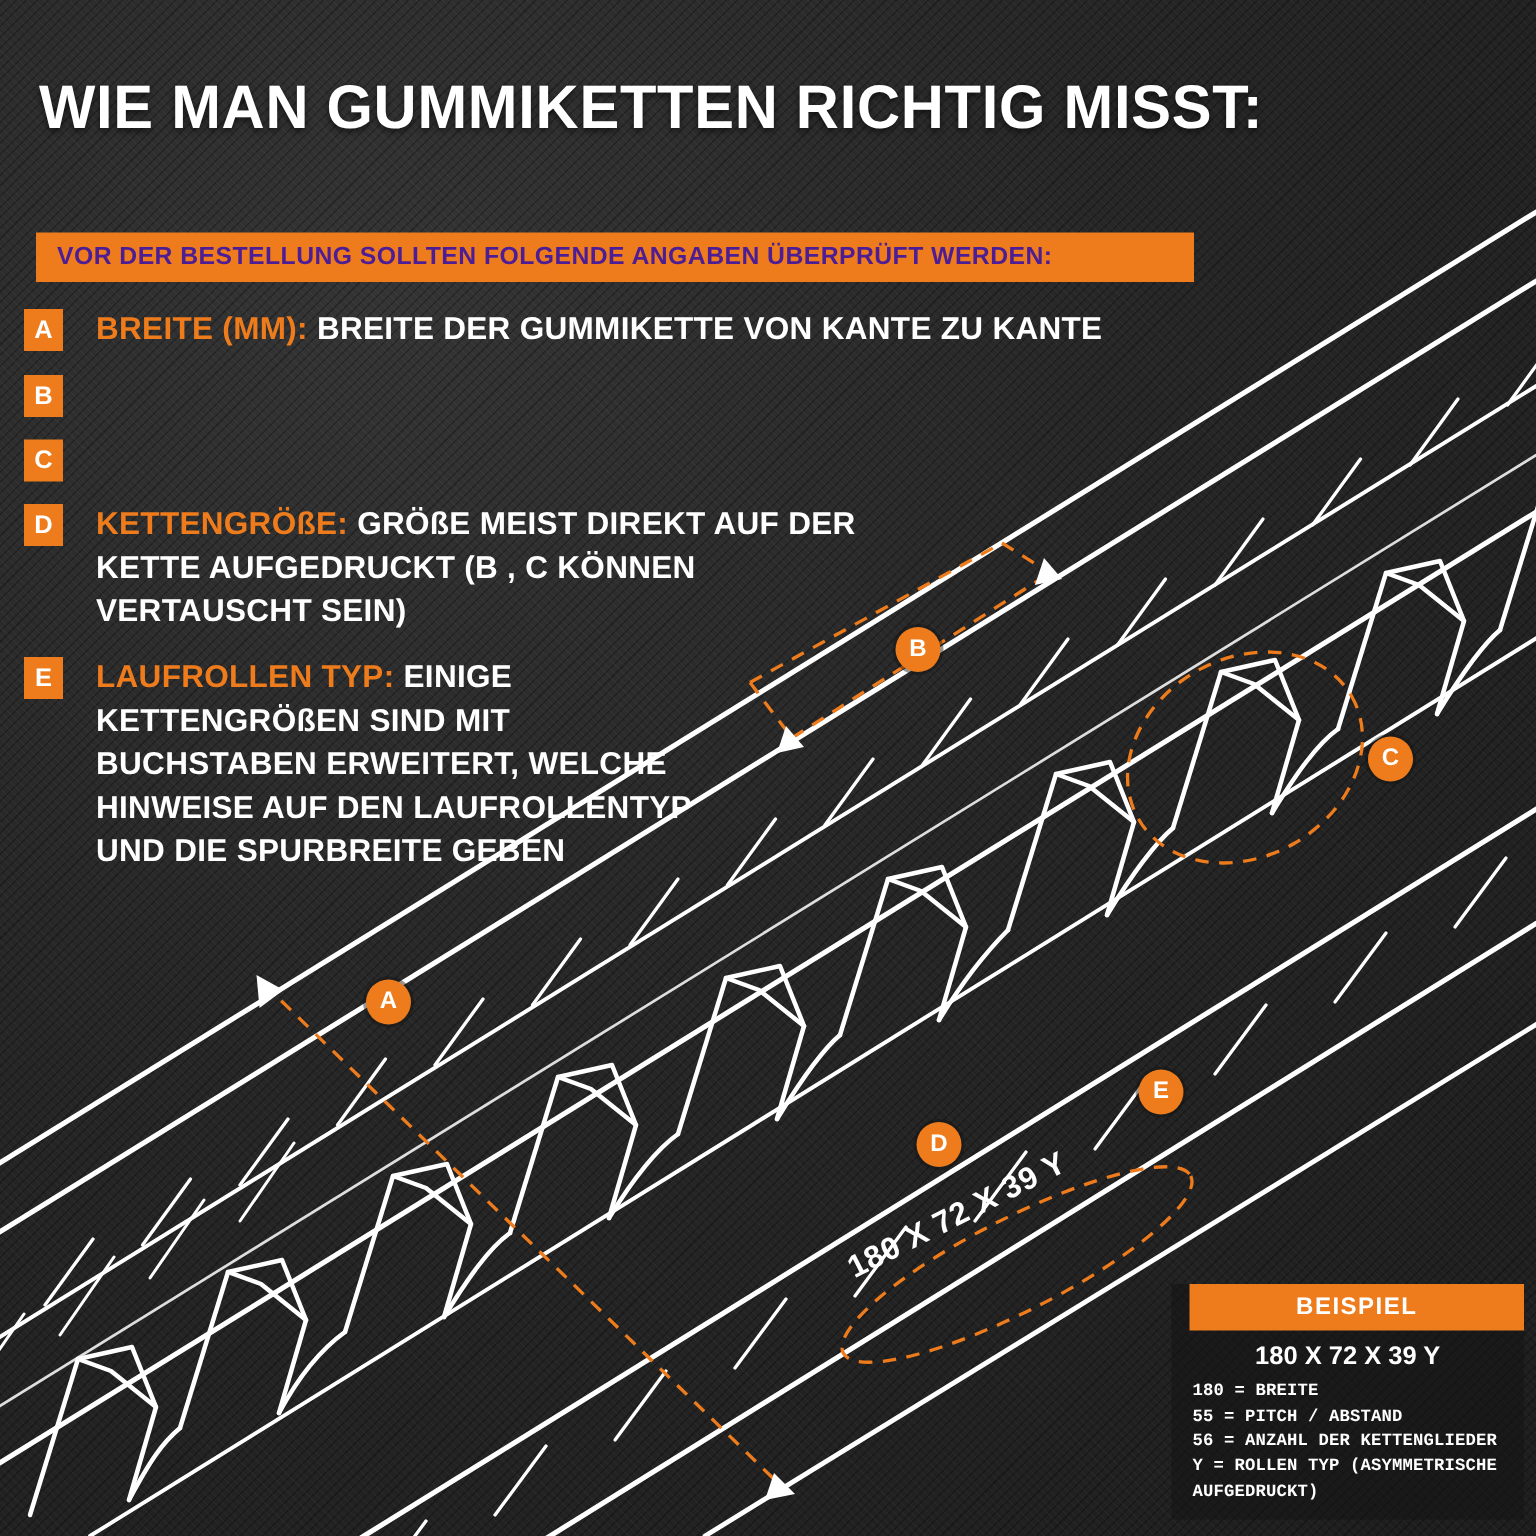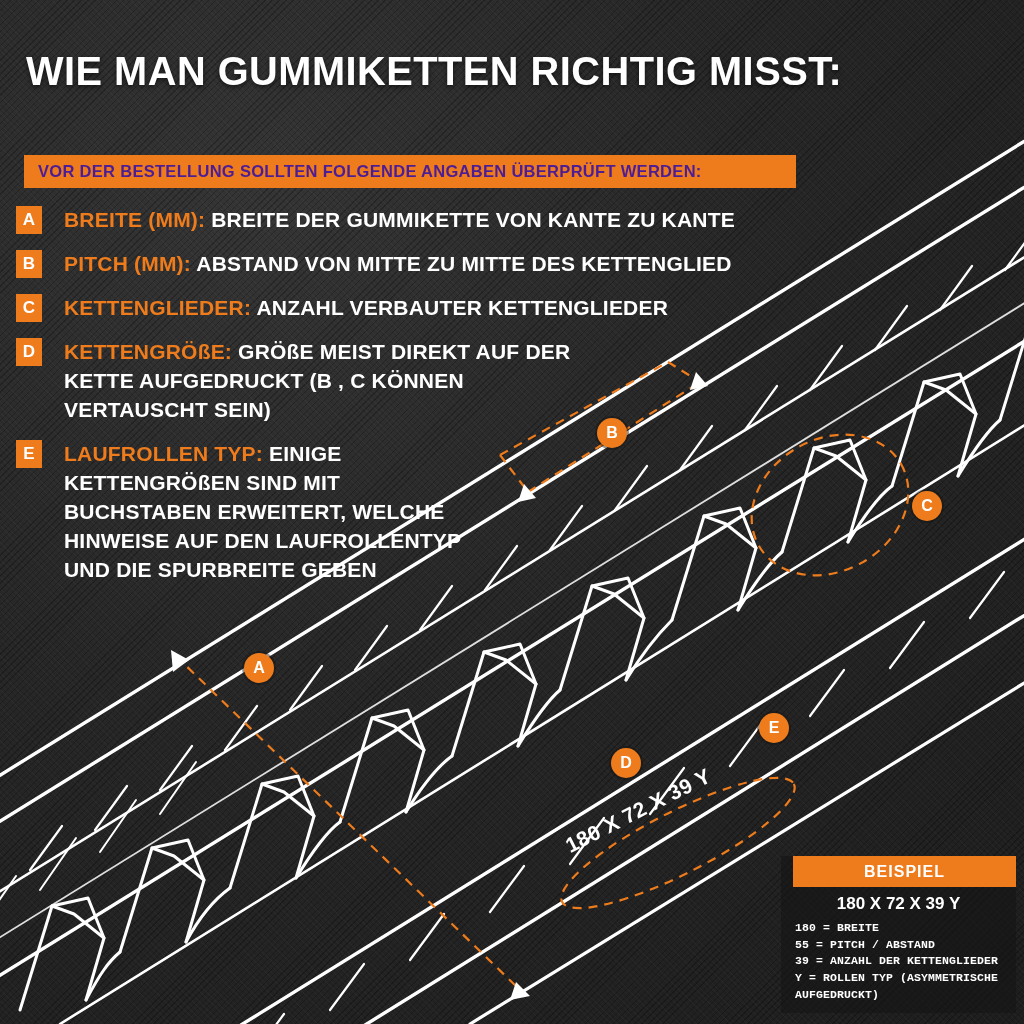--- a/index.html
+++ b/index.html
@@ -323,30 +323,24 @@
 
       <div class="row">
         <div class="badge">A</div>
         <div class="rowtext">
           <span class="key">BREITE (MM):</span><span> BREITE DER GUMMIKETTE VON KANTE ZU KANTE</span>
         </div>
       </div>
 
       <div class="row">
         <div class="badge">B</div>
-        <div class="rowtext">
-          <span class="key">PITCH (MM):</span><span> ABSTAND VON MITTE ZU MITTE DES KETTENGLIED</span>
-        </div>
       </div>
 
       <div class="row">
         <div class="badge">C</div>
-        <div class="rowtext">
-          <span class="key">KETTENGLIEDER:</span><span> ANZAHL VERBAUTER KETTENGLIEDER</span>
-        </div>
       </div>
 
       <div class="row">
         <div class="badge">D</div>
         <div class="rowtext" style="max-width:520px">
           <span class="key">KETTENGRÖßE:</span><span> GRÖßE MEIST DIREKT AUF DER KETTE AUFGEDRUCKT (B , C KÖNNEN VERTAUSCHT SEIN)</span>
         </div>
       </div>
 
       <div class="row">
@@ -367,20 +361,20 @@
     <div class="dimlabel">180 X 72 X 39 Y</div>
 
     <div class="example">
       <div class="example-header">
         <span>BEISPIEL</span>
       </div>
       <div class="example-code">180 X 72 X 39 Y</div>
       <div class="example-list">
         <div>180 = BREITE</div>
         <div>55 = PITCH / ABSTAND</div>
-        <div>39 = ANZAHL DER KETTENGLIEDER</div>
+        <div>56 = ANZAHL DER KETTENGLIEDER</div>
         <div>Y = ROLLEN TYP (ASYMMETRISCHE</div>
         <div>AUFGEDRUCKT)</div>
       </div>
     </div>
 
   </div>
 </div>
 
 </body></html>

